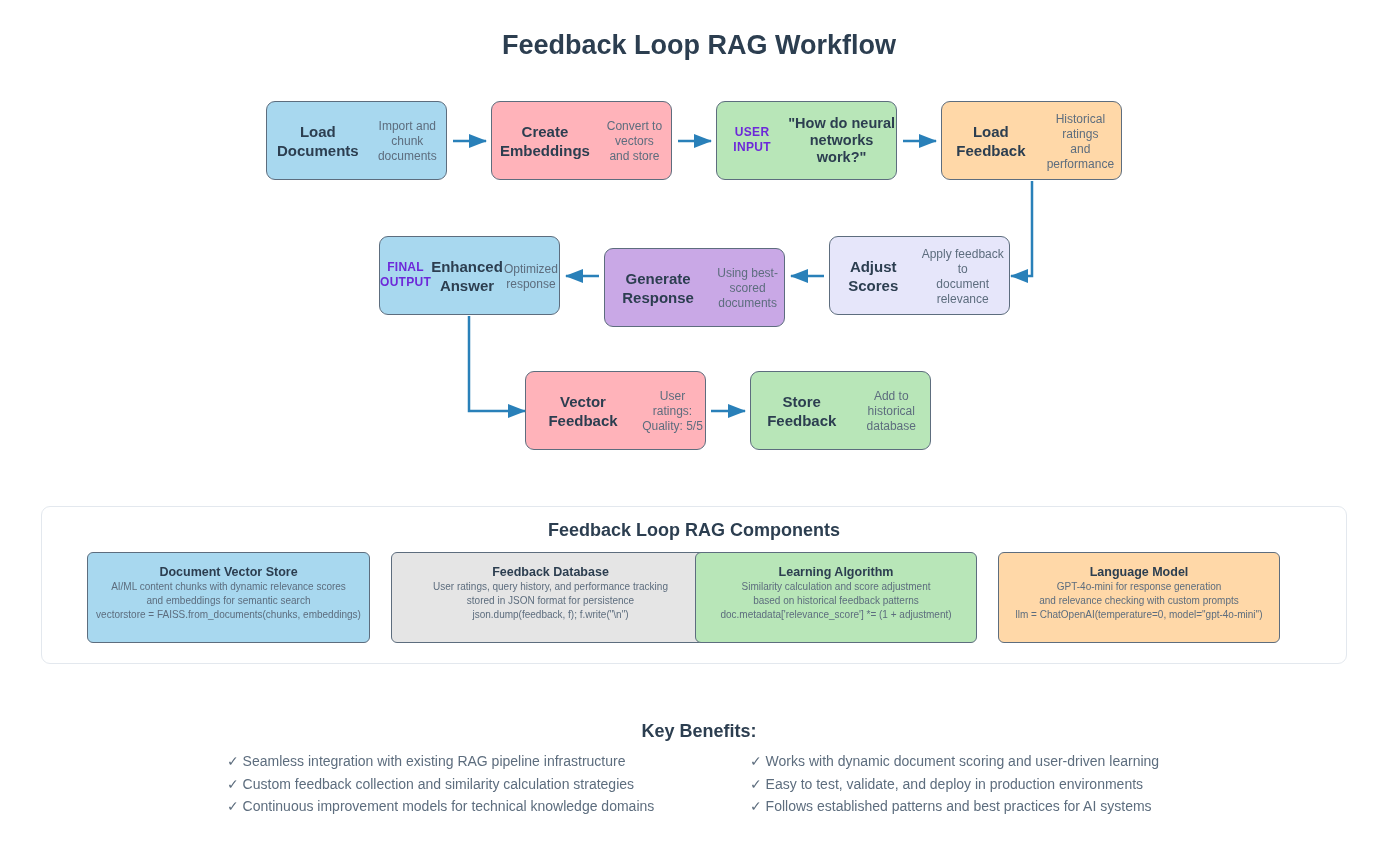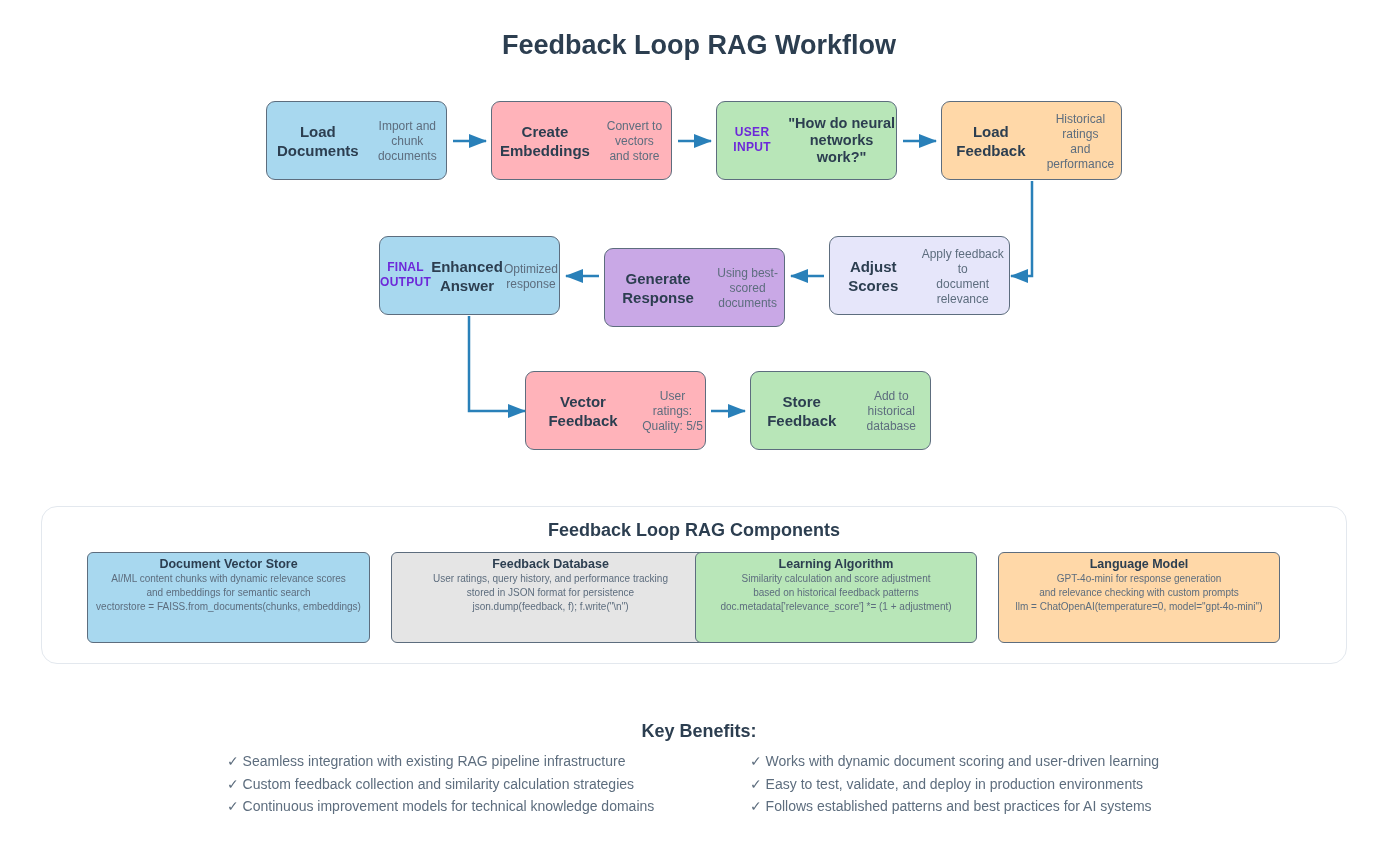--- a/index.html
+++ b/index.html
@@ -4,23 +4,23 @@
 <style>
   html, body { margin:0; padding:0; background:#ffffff; }
   body { width:1398px; height:845px; position:relative; overflow:hidden; font-family:"Liberation Sans", sans-serif; color:#2c3e50; }
   .title { position:absolute; left:0; width:1398px; top:30px; text-align:center; font-size:27px; font-weight:bold; color:#2c3e50; }
   .node { position:absolute; box-sizing:border-box; width:181px; height:79px; border:1.3px solid #5d6d7e; border-radius:9px; text-align:center; display:flex; flex-direction:row; justify-content:center; align-items:center; }
   .node .t { font-size:15px; font-weight:bold; color:#2c3e50; line-height:19px; }
   .node .s { font-size:12px; color:#5d6d7e; line-height:15px; margin-top:2px; }
   .node .k { font-size:12px; font-weight:bold; color:#6d28d9; letter-spacing:0.3px; line-height:15px; margin-bottom:2px; }
   .node .q { font-size:14.5px; font-weight:bold; color:#2c3e50; line-height:17px; }
   svg.arrows { position:absolute; left:0; top:0; }
-  .panel { position:absolute; left:41px; top:506px; width:1306px; height:158px; box-sizing:border-box; border:1px solid #e3e8ee; border-radius:16px; background:#fff; }
+  .panel { position:absolute; left:41px; top:506px; width:1306px; height:158px; box-sizing:border-box; border:1px solid #e3e8ee; border-radius:9px; background:#fff; }
   .panel-title { position:absolute; left:0; width:100%; top:13px; text-align:center; font-size:18px; font-weight:bold; color:#2c3e50; }
-  .comp { position:absolute; top:45px; width:283px; height:91px; box-sizing:border-box; border:1.3px solid #5d6d7e; border-radius:6px; text-align:center; padding-top:3px; }
+  .comp { position:absolute; top:45px; width:283px; height:91px; box-sizing:border-box; border:1.3px solid #5d6d7e; border-radius:6px; text-align:center; padding-top:11px; }
   .comp .ct { font-size:12.5px; font-weight:bold; color:#2c3e50; line-height:16px; }
   .comp .cl { font-size:10px; color:#5d6d7e; line-height:14px; }
   .benefits-title { position:absolute; left:0; width:1398px; top:721px; text-align:center; font-size:18px; font-weight:bold; color:#2c3e50; }
   .bcol { position:absolute; top:750px; }
   .bitem { font-size:14px; color:#5d6d7e; line-height:22.5px; white-space:nowrap; }
 </style>
 </head>
 <body>
 
 <div class="title">Feedback Loop RAG Workflow</div>

